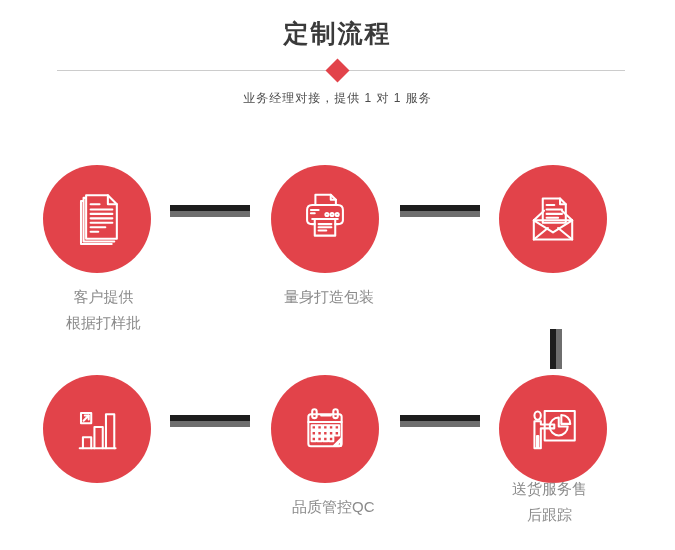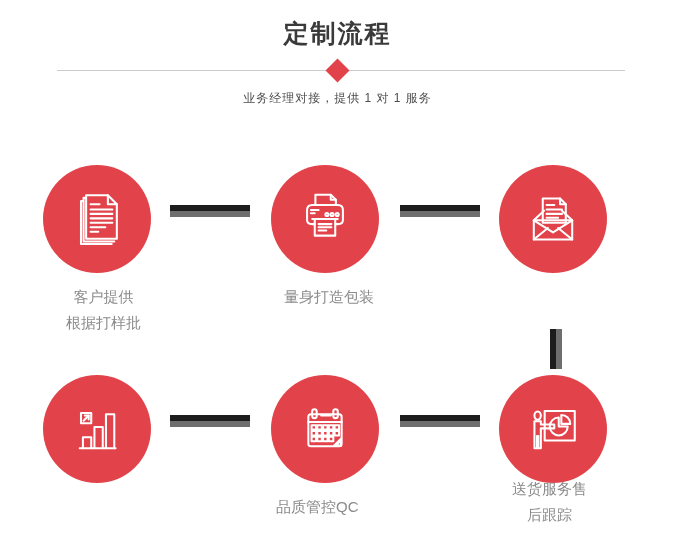--- a/index.html
+++ b/index.html
@@ -147,21 +147,21 @@
       <rect class="ic" x="56" y="53" width="7" height="7"></rect>
       <rect class="ic" x="65" y="53" width="7" height="7"></rect>
       <rect class="ic" x="29" y="62" width="7" height="7"></rect>
       <rect class="ic" x="38" y="62" width="7" height="7"></rect>
       <rect class="ic" x="47" y="62" width="7" height="7"></rect>
       <rect class="ic" x="56" y="62" width="7" height="7"></rect>
       <path class="ic" d="M64,76 L75,65"></path>
       <path class="ic" d="M67,76 L75,68 L75,76 Z"></path>
     </svg>
   </div>
-  <div class="step-label" style="left:276px;top:494px">
+  <div class="step-label" style="left:292px;top:494px">
     <div>品质管控QC</div>
   </div>
 
   <div class="circle accent-bg" style="left: 499px; top: 375px; background: rgb(226, 67, 74);">
     <svg viewBox="0 0 100 100">
       <rect class="ic" x="37" y="22" width="47" height="46"></rect>
       <path class="ic" d="M59,32 A14,14 0 1 0 73,46 L59,46 Z"></path>
       <path class="ic" d="M63,28 A14,14 0 0 1 77,42 L63,42 Z"></path>
       <ellipse class="ic" cx="26" cy="29" rx="5" ry="6.5"></ellipse>
       <path class="ic" d="M21,38 H31 V43 H52 V49 H31 V80 H27 V61 H25 V80 H21 Z"></path>

